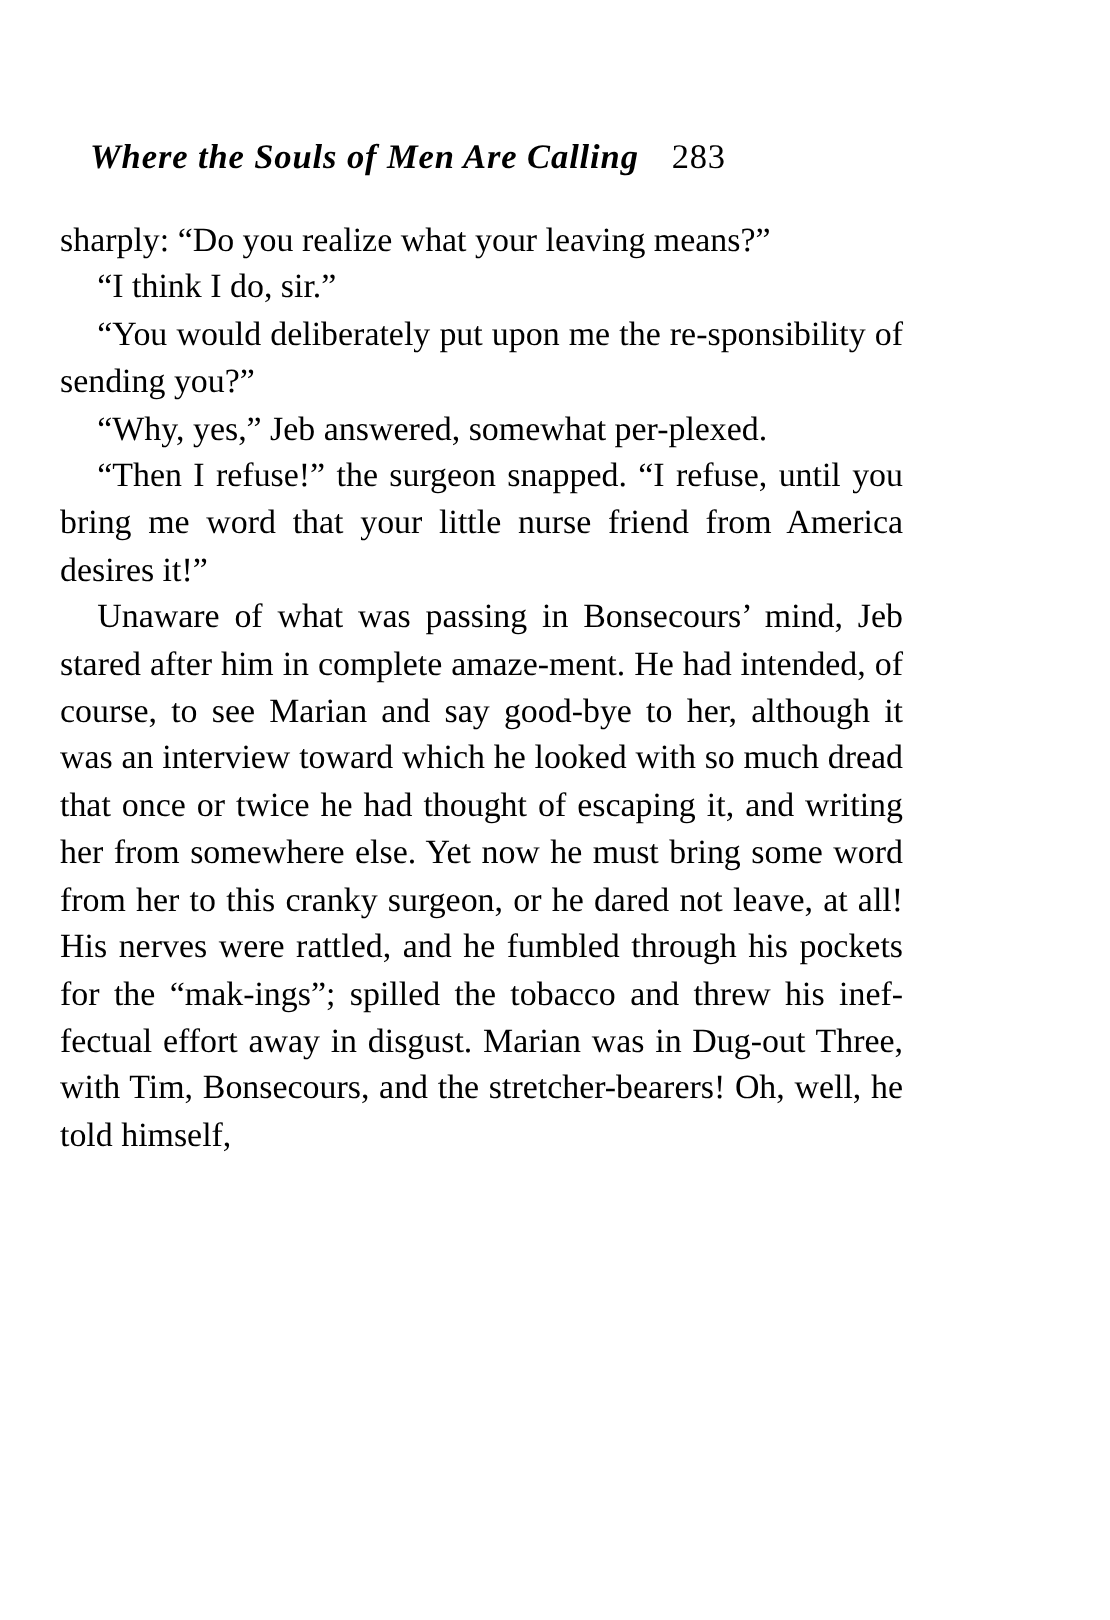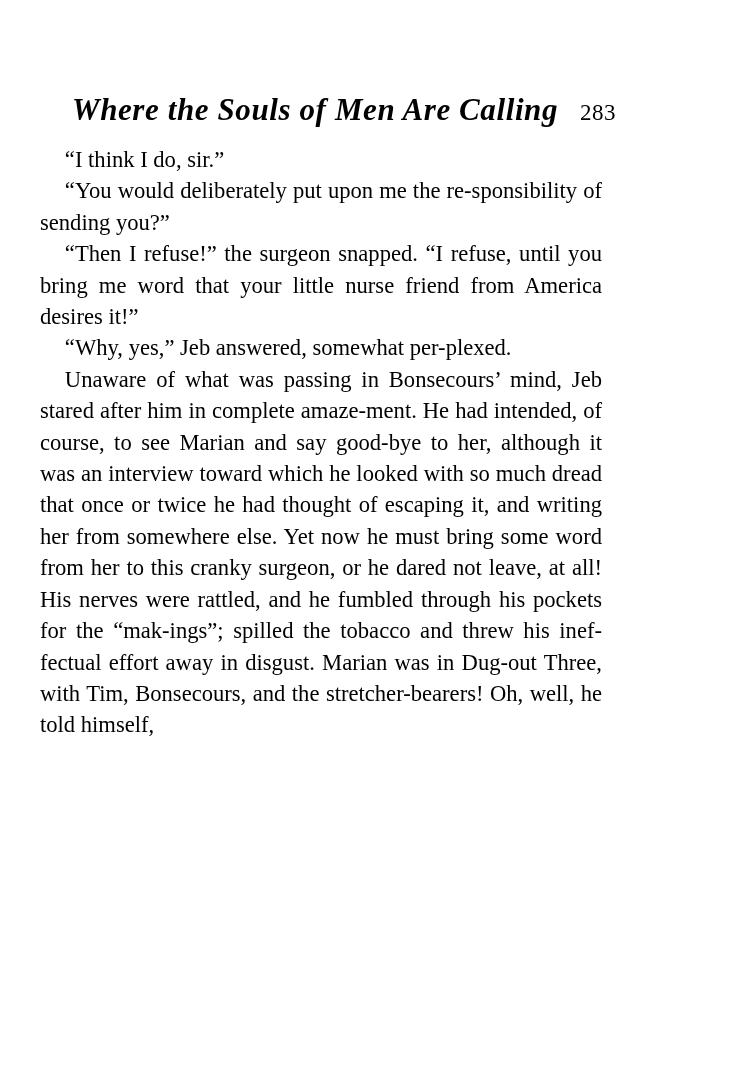--- a/index.html
+++ b/index.html
@@ -25,24 +25,23 @@
     left: 60px;
     top: 92px;
     width: 620px;
     display: flex;
     align-items: baseline;
     justify-content: flex-start;
   }
   .running-head-title {
     font-style: italic;
     font-weight: bold;
-    font-size: 31px;
+    font-size: 23px;
     letter-spacing: 0.6px;
     white-space: nowrap;
-    margin-left: 12px;
   }
   .running-head-folio {
     font-weight: normal;
     font-size: 23px;
     margin-left: 22px;
     letter-spacing: 0.5px;
   }
   .body-text {
     position: absolute;
     left: 40px;
@@ -67,20 +66,21 @@
 <body>
 
 <div class="page">
 
   <div class="running-head">
     <span class="running-head-title">Where the Souls of Men Are Calling</span>
     <span class="running-head-folio">283</span>
   </div>
 
   <div class="body-text">
+    <p class="noindent">sharply: “Do you realize what your leaving means?”</p>
     <p class="indent">“I think I do, sir.”</p>
     <p class="indent">“You would deliberately put upon me the re-sponsibility of sending you?”</p>
+    <p class="indent">“Why, yes,” Jeb answered, somewhat per-plexed.</p>
     <p class="indent">“Then I refuse!” the surgeon snapped.  “I refuse, until you bring me word that your little nurse friend from America desires it!”</p>
-    <p class="indent">“Why, yes,” Jeb answered, somewhat per-plexed.</p>
     <p class="indent">Unaware of what was passing in Bonsecours’ mind, Jeb stared after him in complete amaze-ment.  He had intended, of course, to see Marian and say good-bye to her, although it was an interview toward which he looked with so much dread that once or twice he had thought of escaping it, and writing her from somewhere else.  Yet now he must bring some word from her to this cranky surgeon, or he dared not leave, at all!  His nerves were rattled, and he fumbled through his pockets for the “mak-ings”; spilled the tobacco and threw his inef-fectual effort away in disgust.  Marian was in Dug-out Three, with Tim, Bonsecours, and the stretcher-bearers!  Oh, well, he told himself,</p>
   </div>
 
 </div>
 
 </body></html>

